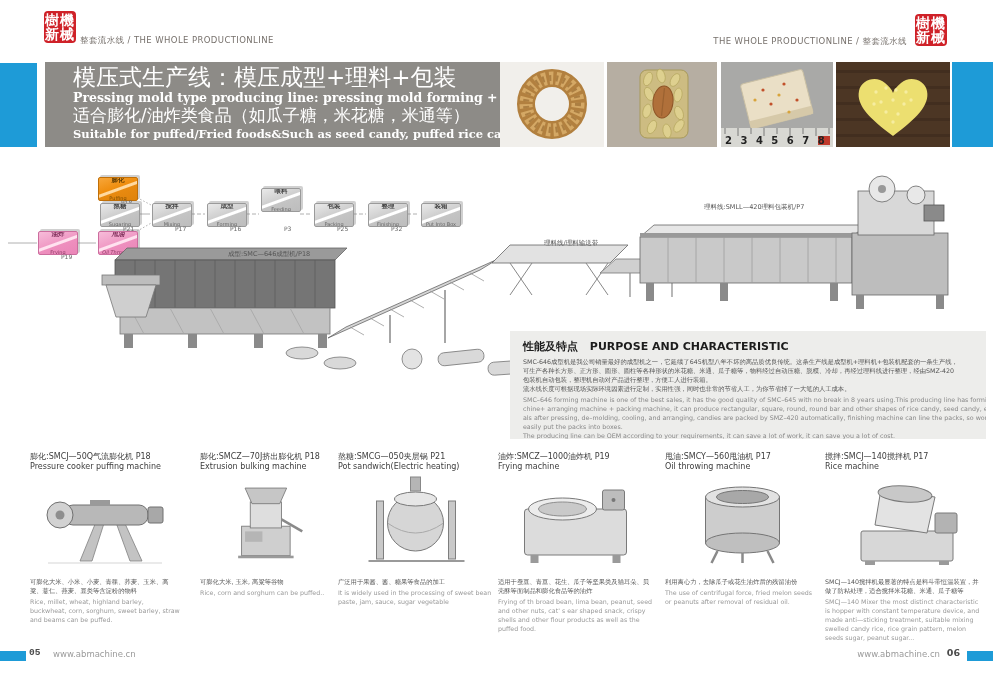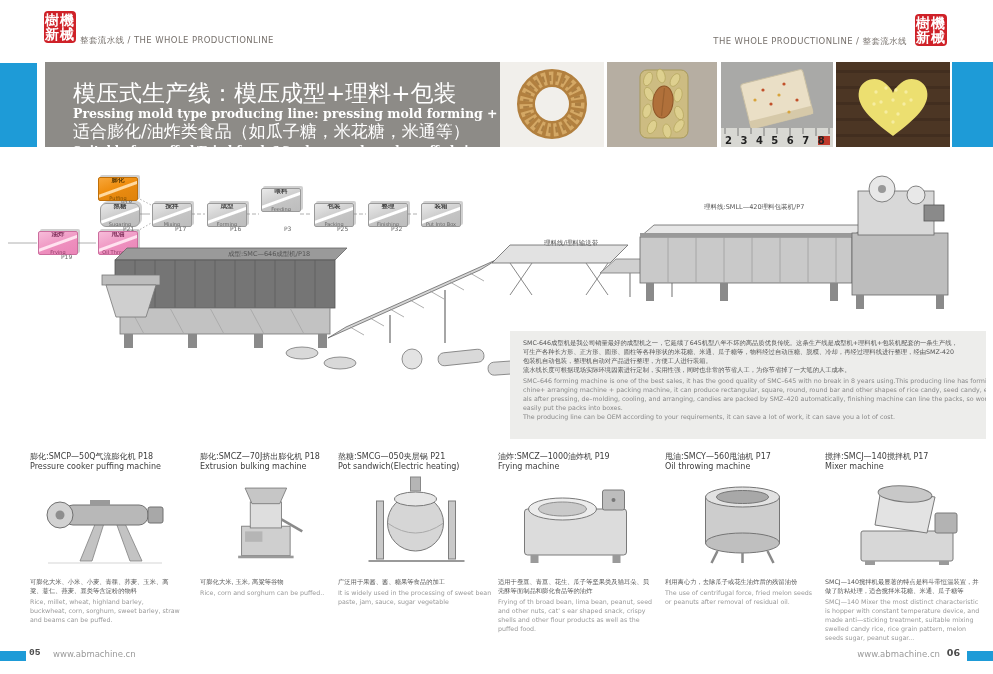--- a/index.html
+++ b/index.html
@@ -9,21 +9,21 @@
 
   
   .seal{width:32px;height:32px;background:#cf2128;border-radius:4px;color:#fff;
         display:flex;flex-direction:column;align-items:center;justify-content:center;line-height:1;}
   .seal div{font-size:14px;font-weight:bold;letter-spacing:1px;}
   .hdrtext{font-size:8.5px;color:#77716c;letter-spacing:.4px;white-space:nowrap;}
 
   
   .blue{background:#1e9bd7;}
   .titleblock{left:45px;top:62px;width:455px;height:85px;background:#8d8b87;box-sizing:border-box;
-              padding:18px 10px 0 28px;color:#fff;overflow:hidden;}
+              padding:2px 10px 0 28px;color:#fff;overflow:hidden;}
   .t-cn{font-size:23px;line-height:1.15;white-space:nowrap;}
   .t-en{font-family:"DejaVu Serif",serif;font-weight:bold;font-size:12.5px;line-height:1.2;white-space:nowrap;}
   .t-cn2{font-size:17px;line-height:1.25;white-space:nowrap;}
   .t-en2{font-family:"DejaVu Serif",serif;font-weight:bold;font-size:11.5px;line-height:1.25;white-space:nowrap;}
 
   .photo{top:62px;height:85px;overflow:hidden;}
   .photo svg{display:block;}
   .ruler-digits{position:absolute;left:4px;bottom:1px;font-size:10px;font-weight:bold;color:#222;
                 letter-spacing:2.5px;white-space:nowrap;}
 
@@ -191,33 +191,33 @@
       <line x1="407" y1="44" x2="419" y2="44" stroke-dasharray="4 2"></line>
     </g>
   </svg>
 
   <div class="fnode orange" style="left:98px;top:177px;">
     <div class="f-cn">膨化</div>
     <div class="f-en">Puffing</div>
   </div>
   <div class="abs plabel" style="left:121px;top:199px;">P18</div>
 
-  <div class="fnode" style="left:100px;top:203px;border-radius:6px;">
+  <div class="fnode" style="left:100px;top:203px;">
     <div class="f-cn">熬糖</div>
     <div class="f-en">Sugaring</div>
   </div>
   <div class="abs plabel" style="left:123px;top:225px;">P21</div>
 
   <div class="fnode pink" style="left:38px;top:231px;">
     <div class="f-cn">油炸</div>
     <div class="f-en">Frying</div>
   </div>
   <div class="abs plabel" style="left:61px;top:253px;">P19</div>
 
-  <div class="fnode pink" style="left:98px;top:231px;">
+  <div class="fnode pink" style="left:98px;top:231px;font-style:italic;">
     <div class="f-cn">甩油</div>
     <div class="f-en">Oil Throwing</div>
   </div>
   <div class="abs plabel" style="left:121px;top:253px;">P17</div>
 
   <div class="fnode" style="left:152px;top:203px;">
     <div class="f-cn">搅拌</div>
     <div class="f-en">Mixing</div>
   </div>
   <div class="abs plabel" style="left:175px;top:225px;">P17</div>
@@ -337,38 +337,42 @@
     <circle cx="372" cy="184" r="10" fill="#e3e3e3" stroke="#777" stroke-width="0.8"></circle>
     <rect x="398" y="176" width="46" height="13" rx="6" fill="#d9d9d9" stroke="#777" stroke-width="0.8" transform="rotate(-6 421 182)"></rect>
     <rect x="448" y="186" width="46" height="13" rx="6" fill="#d9d9d9" stroke="#777" stroke-width="0.8" transform="rotate(-4 471 192)"></rect>
   </svg>
 
   <div class="abs dlabel" style="left:228px;top:250px;">成型:SMC—646成型机/P18</div>
   <div class="abs dlabel" style="left:528px;top:239px;padding-left:16px;">理料线/理料输送带</div>
   <div class="abs dlabel" style="left:690px;top:203px;padding-left:14px;">理料线:SMLL—420理料包装机/P7</div>
 
   <div class="abs purpose">
+    <div class="p-title">
+      <span>性能及特点</span>
+      <span>PURPOSE AND CHARACTERISTIC</span>
+    </div>
     <div class="p-cn">
       <div>SMC-646成型机是我公司销量最好的成型机之一，它延续了645机型八年不坏的高品质优良传统。这条生产线是成型机+理料机+包装机配套的一条生产线，</div>
       <div>可生产各种长方形、正方形、圆形、圆柱等各种形状的米花糖、米通、瓜子糖等，物料经过自动压糖、脱模、冷却，再经过理料线进行整理，经由SMZ-420</div>
       <div>包装机自动包装，整理机自动对产品进行整理，方便工人进行装箱。</div>
       <div>流水线长度可根据现场实际环境因素进行定制，实用性强，同时也非常的节省人工，为你节省掉了一大笔的人工成本。</div>
     </div>
     <div class="p-en">
       <div>SMC–646 forming machine is one of the best sales, it has the good quality of SMC–645 with no break in 8 years using.This producing line has forming ma–</div>
       <div>chine+ arranging machine + packing machine, it can produce rectangular, square, round, round bar and other shapes of rice candy, seed candy, etc. Mater–</div>
       <div>als after pressing, de–molding, cooling, and arranging,  candies are packed by SMZ–420 automatically, finishing machine can line the packs, so workers can</div>
       <div>easily put the packs into boxes.</div>
       <div>The producing line can be OEM according to your requirements, it can save a lot of work, it can save you a lot of cost.</div>
     </div>
   </div>
 
   <div class="mcol" style="left:30px;width:150px;">
     <div class="mcap">
-      <div>膨化:SMCP—50Q气流膨化机 P18</div>
+      <div>膨化:SMCJ—50Q气流膨化机 P18</div>
       <div>Pressure cooker puffing machine</div>
     </div>
     <div class="mimg">
       <svg width="150" height="92" viewBox="0 0 150 92">
         <line x1="18" y1="88" x2="132" y2="88" stroke="#d5d5d5"></line>
         <polygon points="50,86 68,42 76,42 62,86" fill="#c3c3c3" stroke="#808080" stroke-width="0.8"></polygon>
         <polygon points="100,86 84,42 92,42 112,86" fill="#c3c3c3" stroke="#808080" stroke-width="0.8"></polygon>
         <rect x="34" y="30" width="84" height="20" rx="9" fill="#b8b8b8" stroke="#707070"></rect>
         <rect x="60" y="25" width="20" height="6" fill="#9a9a9a"></rect>
         <circle cx="30" cy="40" r="13" fill="#d2d2d2" stroke="#707070"></circle>
@@ -465,21 +469,21 @@
     </div>
     <div class="mdesc">
       <div class="dcn">利用离心力，去除瓜子或花生油炸后的残留油份</div>
       <div class="den">The use of centrifugal force, fried melon seeds or peanuts after removal of residual oil.</div>
     </div>
   </div>
 
   <div class="mcol" style="left:825px;width:158px;">
     <div class="mcap">
       <div>搅拌:SMCJ—140搅拌机 P17</div>
-      <div>Mixer machine</div>
+      <div>Rice machine</div>
     </div>
     <div class="mimg">
       <svg width="158" height="92" viewBox="0 0 150 92">
         <rect x="32" y="56" width="92" height="30" rx="2" fill="#d7d7d7" stroke="#7a7a7a"></rect>
         <polygon points="52,14 106,22 98,58 46,50" fill="#e3e3e3" stroke="#7a7a7a"></polygon>
         <ellipse cx="76" cy="19" rx="27" ry="8" fill="#c8c8c8" stroke="#7a7a7a" transform="rotate(4 76 19)"></ellipse>
         <rect x="106" y="38" width="22" height="20" rx="2" fill="#b3b3b3" stroke="#7a7a7a"></rect>
         <rect x="36" y="86" width="10" height="4" fill="#9a9a9a"></rect>
           <rect x="110" y="86" width="10" height="4" fill="#9a9a9a"></rect>
       </svg>

